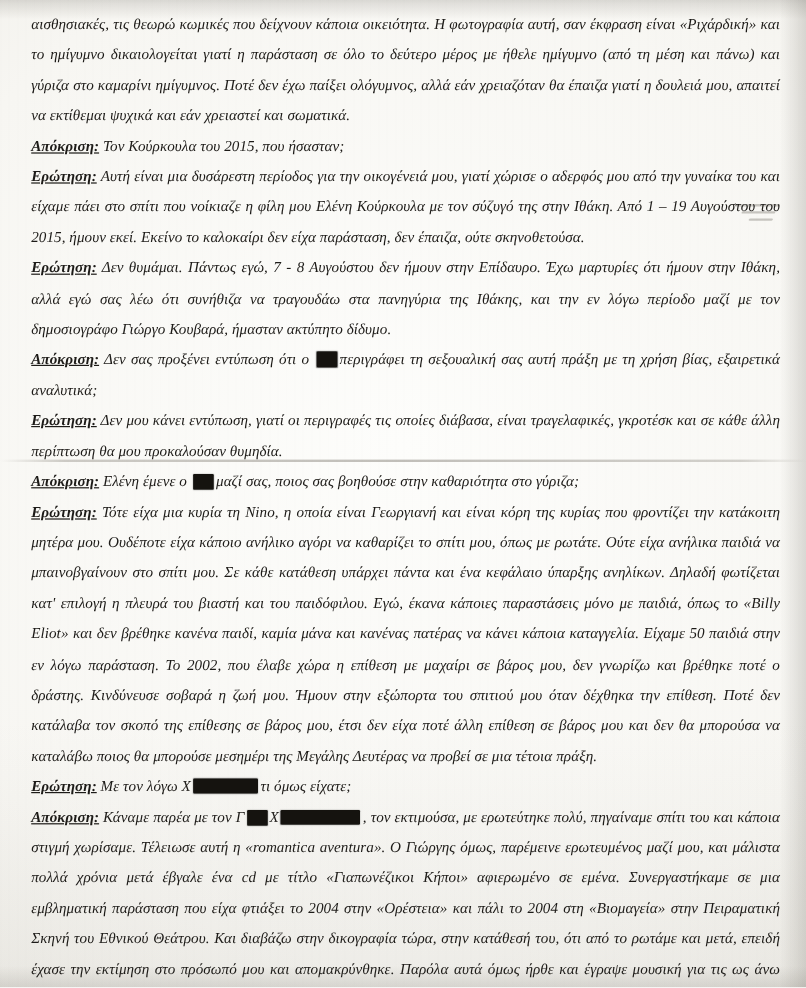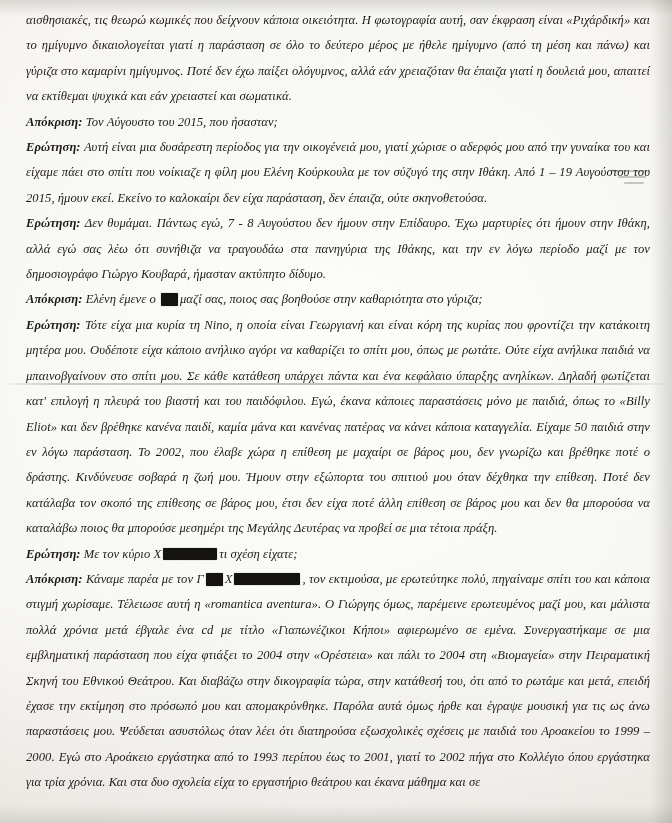--- a/index.html
+++ b/index.html
@@ -77,20 +77,21 @@
   p {
     margin: 0 0 0 0;
     text-indent: 0;
   }
   .para {
     margin-bottom: 0px;
   }
   .speaker {
     font-weight: bold;
     font-style: italic;
+    text-decoration: underline;
   }
   
   .redact {
     display: inline-block;
     vertical-align: -2px;
     height: 12px;
     background: #15130f;
     border-radius: 1px;
     margin: 0 2px;
     box-shadow: 0 0 1px rgba(0,0,0,0.6);
@@ -149,49 +150,57 @@
   </div>
 
   <div class="text-body">
 
     <p class="para">
       <span>αισθησιακές, τις θεωρώ κωμικές που δείχνουν κάποια οικειότητα. Η φωτογραφία αυτή, σαν έκφραση είναι «Ριχάρδική» και το ημίγυμνο δικαιολογείται γιατί η παράσταση σε όλο το δεύτερο μέρος με ήθελε ημίγυμνο (από τη μέση και πάνω) και γύριζα στο καμαρίνι ημίγυμνος. Ποτέ δεν έχω παίξει ολόγυμνος, αλλά εάν χρειαζόταν θα έπαιζα γιατί η δουλειά μου, απαιτεί να εκτίθεμαι ψυχικά και εάν χρειαστεί και σωματικά.</span>
     </p>
 
     <p class="para">
       <span class="speaker">Απόκριση:</span>
-      <span> Τον Αύγουστο του 2015, που ήσασταν;</span>
+      <span> Τον Κούρκουλα του 2015, που ήσασταν;</span>
     </p>
 
     <p class="para">
       <span class="speaker">Ερώτηση:</span>
       <span> Αυτή είναι μια δυσάρεστη περίοδος για την οικογένειά μου, γιατί χώρισε ο αδερφός μου από την γυναίκα του και είχαμε πάει στο σπίτι που νοίκιαζε η φίλη μου Ελένη Κούρκουλα με τον σύζυγό της στην Ιθάκη. Από 1 – 19 Αυγούστου του 2015, ήμουν εκεί. Εκείνο το καλοκαίρι δεν είχα παράσταση, δεν έπαιζα, ούτε σκηνοθετούσα.</span>
     </p>
 
 
     <p class="para">
       <span class="speaker">Ερώτηση:</span>
       <span> Δεν θυμάμαι. Πάντως εγώ, 7 - 8 Αυγούστου δεν ήμουν στην Επίδαυρο. Έχω μαρτυρίες ότι ήμουν στην Ιθάκη, αλλά εγώ σας λέω ότι συνήθιζα να τραγουδάω στα πανηγύρια της Ιθάκης, και την εν λόγω περίοδο μαζί με τον δημοσιογράφο Γιώργο Κουβαρά, ήμασταν ακτύπητο δίδυμο.</span>
     </p>
 
-
+    <p class="para">
+      <span class="speaker">Απόκριση:</span>
+      <span> Δεν σας προξένει εντύπωση ότι ο </span><span class="redact w-short"></span><span>περιγράφει τη σεξουαλική σας αυτή πράξη με τη χρήση βίας, εξαιρετικά αναλυτικά;</span>
+    </p>
+
+    <p class="para">
+      <span class="speaker">Ερώτηση:</span>
+      <span> Δεν μου κάνει εντύπωση, γιατί οι περιγραφές τις οποίες διάβασα, είναι τραγελαφικές, γκροτέσκ και σε κάθε άλλη περίπτωση θα μου προκαλούσαν θυμηδία.</span>
+    </p>
 
     <p class="para">
       <span class="speaker">Απόκριση:</span>
       <span> Ελένη έμενε ο </span><span class="redact w-short"></span><span>μαζί σας, ποιος σας βοηθούσε στην καθαριότητα στο γύριζα;</span>
     </p>
 
     <p class="para">
       <span class="speaker">Ερώτηση:</span>
       <span> Τότε είχα μια κυρία τη Nino, η οποία είναι Γεωργιανή και είναι κόρη της κυρίας που φροντίζει την κατάκοιτη μητέρα μου. Ουδέποτε είχα κάποιο ανήλικο αγόρι να καθαρίζει το σπίτι μου, όπως με ρωτάτε. Ούτε είχα ανήλικα παιδιά να μπαινοβγαίνουν στο σπίτι μου. Σε κάθε κατάθεση υπάρχει πάντα και ένα κεφάλαιο ύπαρξης ανηλίκων. Δηλαδή φωτίζεται κατ' επιλογή η πλευρά του βιαστή και του παιδόφιλου. Εγώ, έκανα κάποιες παραστάσεις μόνο με παιδιά, όπως το «Billy Eliot» και δεν βρέθηκε κανένα παιδί, καμία μάνα και κανένας πατέρας να κάνει κάποια καταγγελία. Είχαμε 50 παιδιά στην εν λόγω παράσταση. Το 2002, που έλαβε χώρα η επίθεση με μαχαίρι σε βάρος μου, δεν γνωρίζω και βρέθηκε ποτέ ο δράστης. Κινδύνευσε σοβαρά η ζωή μου. Ήμουν στην εξώπορτα του σπιτιού μου όταν δέχθηκα την επίθεση. Ποτέ δεν κατάλαβα τον σκοπό της επίθεσης σε βάρος μου, έτσι δεν είχα ποτέ άλλη επίθεση σε βάρος μου και δεν θα μπορούσα να καταλάβω ποιος θα μπορούσε μεσημέρι της Μεγάλης Δευτέρας να προβεί σε μια τέτοια πράξη.</span>
     </p>
 
     <p class="para">
       <span class="speaker">Ερώτηση:</span>
-      <span> Με τον κύριο Χ</span><span class="redact w-mid"></span><span>τι σχέση είχατε;</span>
+      <span> Με τον λόγω Χ</span><span class="redact w-mid"></span><span>τι όμως είχατε;</span>
     </p>
 
     <p class="para">
       <span class="speaker">Απόκριση:</span>
       <span> Κάναμε παρέα με τον Γ</span><span class="redact w-short"></span><span>Χ</span><span class="redact w-long"></span><span>, τον εκτιμούσα, με ερωτεύτηκε πολύ, πηγαίναμε σπίτι του και κάποια στιγμή χωρίσαμε. Τέλειωσε αυτή η «romantica aventura». Ο Γιώργης όμως, παρέμεινε ερωτευμένος μαζί μου, και μάλιστα πολλά χρόνια μετά έβγαλε ένα cd με τίτλο «Γιαπωνέζικοι Κήποι» αφιερωμένο σε εμένα. Συνεργαστήκαμε σε μια εμβληματική παράσταση που είχα φτιάξει το 2004 στην «Ορέστεια» και πάλι το 2004 στη «Βιομαγεία» στην Πειραματική Σκηνή του Εθνικού Θεάτρου. Και διαβάζω στην δικογραφία τώρα, στην κατάθεσή του, ότι από το ρωτάμε και μετά, επειδή έχασε την εκτίμηση στο πρόσωπό μου και απομακρύνθηκε. Παρόλα αυτά όμως ήρθε και έγραψε μουσική για τις ως άνω παραστάσεις μου.  Ψεύδεται ασυστόλως όταν λέει ότι διατηρούσα εξωσχολικές σχέσεις με παιδιά του Αροακείου το 1999 – 2000.  Εγώ στο Αροάκειο εργάστηκα από το 1993 περίπου έως το 2001, γιατί το 2002 πήγα στο Κολλέγιο όπου εργάστηκα για τρία χρόνια. Και στα δυο σχολεία είχα το εργαστήριο θεάτρου και έκανα μάθημα και σε</span>
     </p>
 
   </div>
 </div>
 

